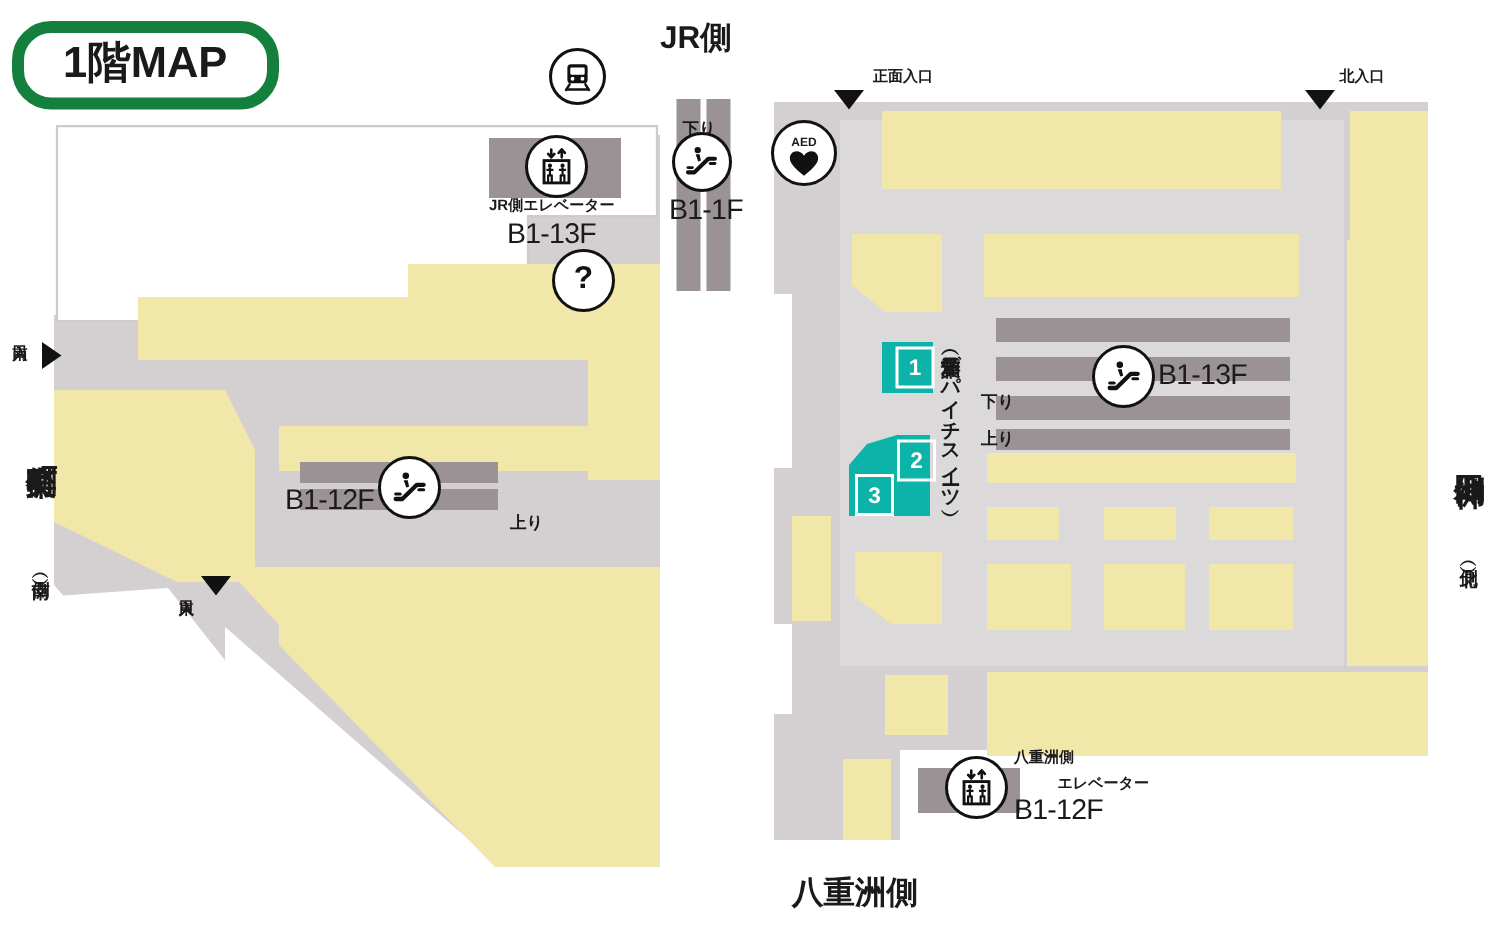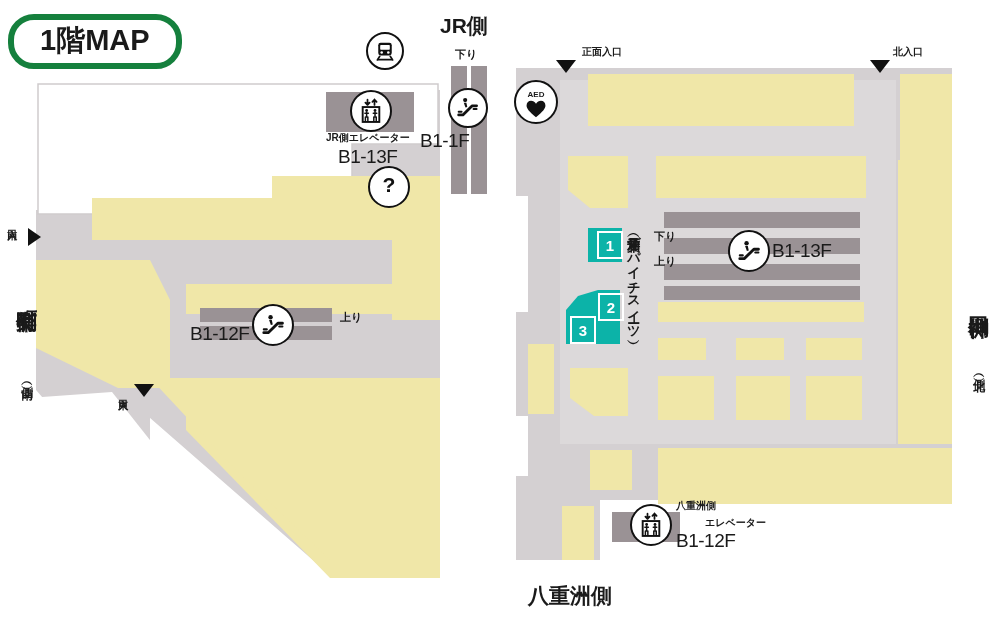--- a/index.html
+++ b/index.html
@@ -9,28 +9,28 @@
     font-family:"Liberation Sans","DejaVu Sans",sans-serif;
     color:#1a1a1a;
   }
   .stage{position:absolute;inset:0;}
   svg.map{position:absolute;left:0;top:0;width:1000px;height:630px;}
 
   
   #title-badge{
     position:absolute;left:8px;top:14px;
     padding:5px 26px 8px 26px;
-    border:6px solid #15803d;border-radius:26px;background:#fff;
+    border:8px solid #15803d;border-radius:26px;background:#fff;
     font-size:29px;font-weight:bold;letter-spacing:0px;line-height:1.05;
     white-space:nowrap;z-index:40;
   }
 
   
   .lbl{position:absolute;white-space:nowrap;z-index:30;line-height:1.18;}
-  .lbl.small{font-size:11px;font-weight:bold;}
+  .lbl.small{font-size:11px;font-weight:bold;margin-top:32px;}
   .lbl.tiny{font-size:10px;font-weight:bold;}
   .lbl.mid{font-size:13px;font-weight:bold;}
   .lbl.floor{font-size:19px;font-weight:normal;letter-spacing:-.5px;}
   .lbl.side-big{font-size:21px;font-weight:bold;}
   .lbl.side-sm{font-size:12px;font-weight:bold;}
   .vert{writing-mode:vertical-rl;text-orientation:upright;}
 
   
   .ico{
     position:absolute;border-radius:50%;background:#fff;border:2px solid #111;
@@ -196,21 +196,21 @@
   <div class="ico" style="left:448px;top:88px;width:40px;height:40px;">
     <svg width="26" height="26" viewBox="0 0 32 32" aria-hidden="true">
       <circle cx="12.5" cy="6.2" r="2.6" fill="#111"></circle>
       <path d="M10.8 9.6h3.2l1.1 5.2 -2.2 .7z" fill="#111"></path>
       <path d="M4.5 24.5h5.2l11.5 -11.2h5.4" fill="none" stroke="#111" stroke-width="3.4" stroke-linecap="round" stroke-linejoin="round"></path>
       <path d="M4.5 20.6h3.6" fill="none" stroke="#111" stroke-width="2.4" stroke-linecap="round"></path>
       <path d="M22.8 17.2h3.8" fill="none" stroke="#111" stroke-width="2.4" stroke-linecap="round"></path>
     </svg>
   </div>
 
-  <div class="lbl floor" style="left:420px;top:130px;">B1-1F</div>
+  <div class="lbl floor" style="left:446px;top:130px;">B1-1F</div>
 
   <div class="ico" style="left:366px;top:32px;width:38px;height:38px;">
     <svg width="24" height="24" viewBox="0 0 32 32" aria-hidden="true">
       <rect x="7" y="5" width="18" height="17" rx="3.2" fill="#111"></rect>
       <rect x="9.6" y="8" width="12.8" height="6.4" rx="1" fill="#fff"></rect>
       <circle cx="11.6" cy="18" r="1.7" fill="#fff"></circle>
       <circle cx="20.4" cy="18" r="1.7" fill="#fff"></circle>
       <path d="M9 23 L5.8 28 M23 23 L26.2 28" stroke="#111" stroke-width="2.2" stroke-linecap="round"></path>
       <rect x="6" y="26.4" width="20" height="2.2" rx="1" fill="#111"></rect>
     </svg>

